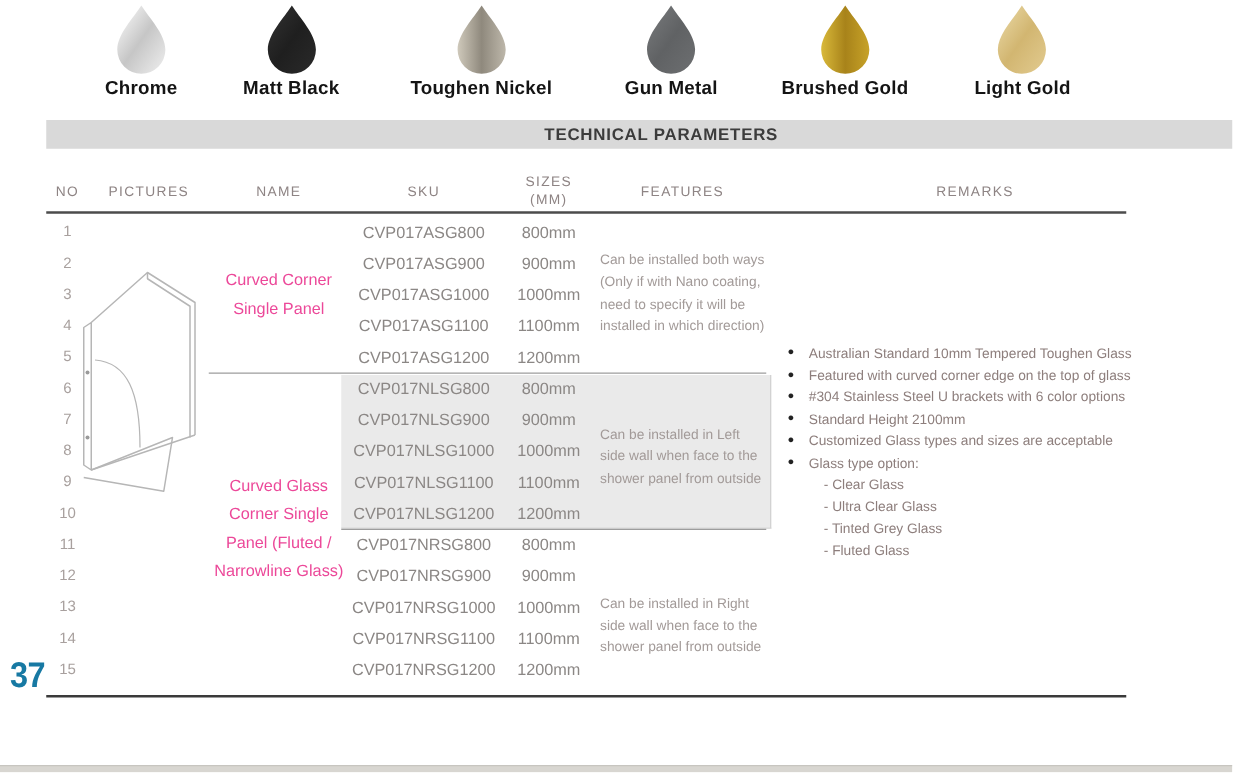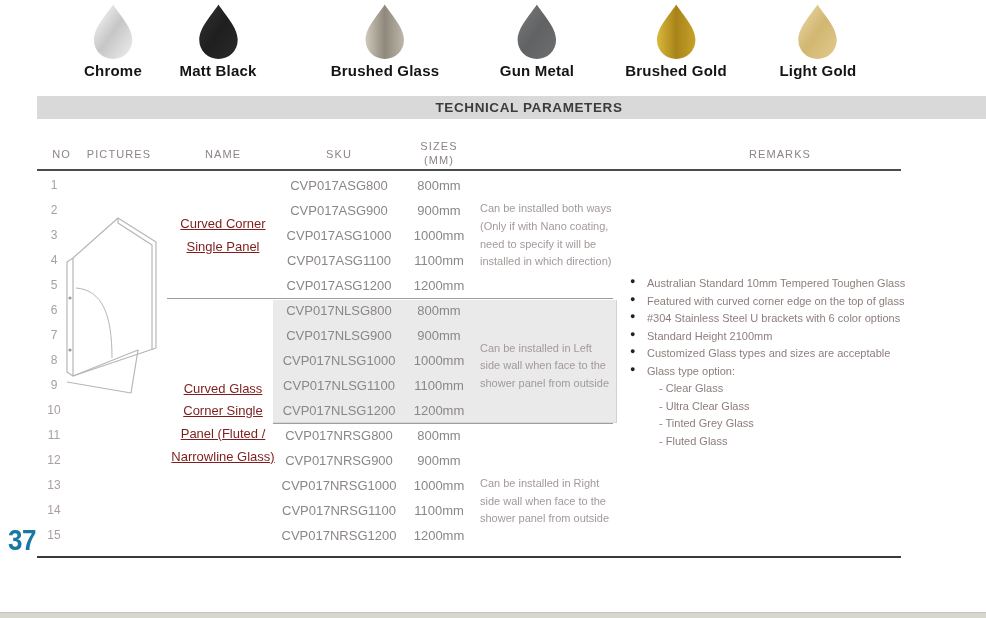--- a/index.html
+++ b/index.html
@@ -14,21 +14,21 @@
 
   
   .title-bar { position:absolute; left:37px; top:96px; width:984px; height:23px;
     background:#d9d9d9; display:flex; align-items:center; justify-content:center; }
   .title-bar span { font-size:13.5px; font-weight:700; color:#3c3c3c; letter-spacing:.6px; }
 
   
   .col-head { position:absolute; top:138px; height:32px; display:flex; flex-direction:column;
     align-items:center; justify-content:center; font-size:11px; letter-spacing:1.1px;
     color:#8e8484; text-align:center; }
-  .h-no       { left:37px;  width:34px;align-items:flex-end; }
+  .h-no       { left:37px;  width:34px; }
   .h-pictures { left:71px;  width:96px; }
   .h-name     { left:167px; width:112px; }
   .h-sku      { left:279px; width:120px; }
   .h-sizes    { left:399px; width:80px; line-height:1.25; }
   .h-features { left:479px; width:134px; }
   .h-remarks  { left:650px; width:260px; }
 
   .head-rule   { position:absolute; left:37px; top:169px; width:864px; height:2px; background:#4c4c4c; }
   .bottom-rule { position:absolute; left:37px; top:556px; width:864px; height:2px; background:#3a3a3a; }
 
@@ -38,21 +38,21 @@
   .sep-a { position:absolute; left:167px; top:298px; width:446px; height:1px; background:#9d9d9d; }
   .sep-b { position:absolute; left:273px; top:423px; width:340px; height:1px; background:#9d9d9d; }
 
   .col-stack { position:absolute; top:173px; }
   .col-stack .cell { height:25px; line-height:25px; text-align:center; white-space:nowrap; }
   .col-no   { left:37px;  width:34px;  font-size:12px; color:#a8a09e; }
   .col-sku  { left:279px; width:120px; font-size:13px; color:#8b8785; }
   .col-size { left:399px; width:80px;  font-size:13px; color:#8b8785; }
 
   .name-block { position:absolute; left:167px; width:112px; display:flex; align-items:center;
-    justify-content:center; text-align:center; font-size:13px; line-height:1.75; color:#7f1d1d;text-decoration:underline; }
+    justify-content:center; text-align:center; font-size:13px; line-height:1.75; color:#ec4899; }
   .name-1 { top:173px; height:125px; }
   .name-2 { top:298px; height:250px; }
 
   .feat-block { position:absolute; left:480px; width:134px; display:flex; align-items:center;
     font-size:11px; line-height:1.6; color:#a29a98; text-align:left; }
   .feat-1 { top:173px; height:125px; }
   .feat-2 { top:298px; height:136px; }
   .feat-3 { top:423px; height:125px;margin-top:16px; }
 
   .remarks-block { position:absolute; left:630px; top:173px; width:276px; height:378px;
@@ -81,21 +81,21 @@
           <linearGradient id="g0" x1="0" y1="0" x2="1" y2="1">
         <stop offset="0" stop-color="#ffffff"></stop>
             <stop offset="0.5" stop-color="#c6c6c6"></stop>
             <stop offset="1" stop-color="#efefef"></stop>
           </linearGradient>
         </defs>
       <path d="M50 3 C38 22 13 47 13 71 a37 37 0 0 0 74 0 C87 47 62 22 50 3 Z" fill="url(#g0)"></path>
     </svg>
     <div class="finish-label">Chrome</div>
   </div>
-  <div class="finish" style="left:218px">
+  <div class="finish" style="left:233px">
     <svg width="52" height="60" viewBox="0 0 100 112">
       <defs>
           <linearGradient id="g1" x1="0" y1="0" x2="1" y2="1">
         <stop offset="0" stop-color="#333333"></stop>
             <stop offset="0.5" stop-color="#1f1f1f"></stop>
             <stop offset="1" stop-color="#2a2a2a"></stop>
           </linearGradient>
         </defs>
       <path d="M50 3 C38 22 13 47 13 71 a37 37 0 0 0 74 0 C87 47 62 22 50 3 Z" fill="url(#g1)"></path>
     </svg>
@@ -105,21 +105,21 @@
     <svg width="52" height="60" viewBox="0 0 100 112">
       <defs>
           <linearGradient id="g2" x1="0" y1="0" x2="1" y2="0">
         <stop offset="0" stop-color="#cfc9bb"></stop>
             <stop offset="0.5" stop-color="#8f897d"></stop>
             <stop offset="1" stop-color="#bdb7aa"></stop>
           </linearGradient>
         </defs>
       <path d="M50 3 C38 22 13 47 13 71 a37 37 0 0 0 74 0 C87 47 62 22 50 3 Z" fill="url(#g2)"></path>
     </svg>
-    <div class="finish-label">Brushed Glass</div>
+    <div class="finish-label">Toughen Nickel</div>
   </div>
   <div class="finish" style="left:537px">
     <svg width="52" height="60" viewBox="0 0 100 112">
       <defs>
           <linearGradient id="g3" x1="0" y1="0" x2="1" y2="1">
         <stop offset="0" stop-color="#7a7c7e"></stop>
             <stop offset="0.5" stop-color="#606264"></stop>
             <stop offset="1" stop-color="#6d6f71"></stop>
           </linearGradient>
         </defs>
@@ -167,20 +167,23 @@
   <div class="col-head h-name">
       <span>NAME</span>
     </div>
   <div class="col-head h-sku">
       <span>SKU</span>
     </div>
   <div class="col-head h-sizes">
     <span>SIZES</span>
       <span>(MM)</span>
   </div>
+  <div class="col-head h-features">
+      <span>FEATURES</span>
+    </div>
   <div class="col-head h-remarks">
       <span>REMARKS</span>
     </div>
 
   <div class="head-rule"></div>
 
   <div class="shade"></div>
   <div class="sep-a"></div>
   <div class="sep-b"></div>
 

